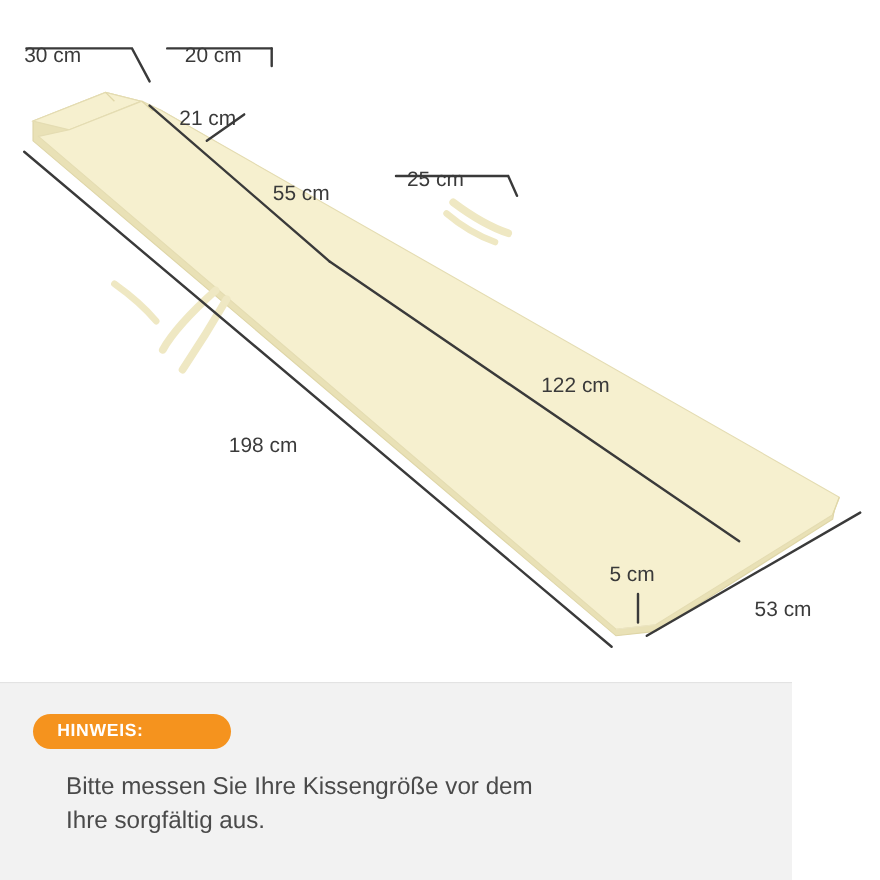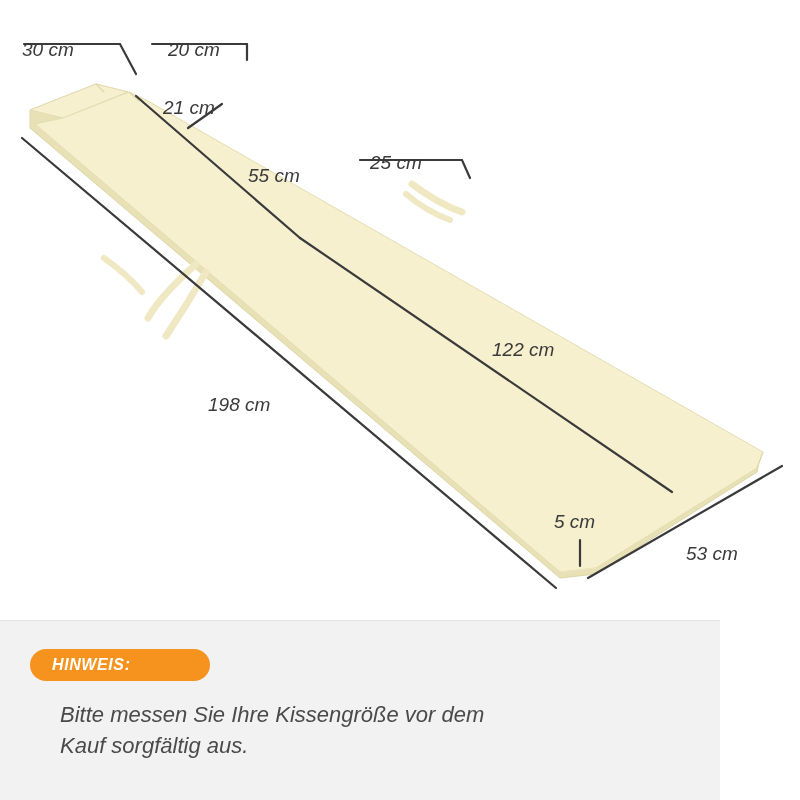--- a/index.html
+++ b/index.html
@@ -12,21 +12,20 @@
     height: 800px;
     font-family: "Liberation Sans", sans-serif;
     overflow: hidden;
     position: relative;
   }
   #stage {
     position: relative;
     width: 800px;
     height: 800px;
     background: #ffffff;
-    font-style: italic;
   }
   #diagram {
     position: absolute;
     left: 0;
     top: 0;
     width: 800px;
     height: 620px;
     background: #ffffff;
   }
   #diagram svg {
@@ -137,17 +136,17 @@
       <text class="dim-label" x="686" y="560">53 cm</text>
     </svg>
   </div>
 
   <div class="note-panel">
     <div class="note-badge">
       <span>HINWEIS:</span>
     </div>
     <div class="note-text">
       <div>Bitte messen Sie Ihre Kissengröße vor dem</div>
-      <div>Kauf sorgfältig aus.</div>
+      <div>Ihre sorgfältig aus.</div>
     </div>
   </div>
 
 </div>
 
 </body></html>

